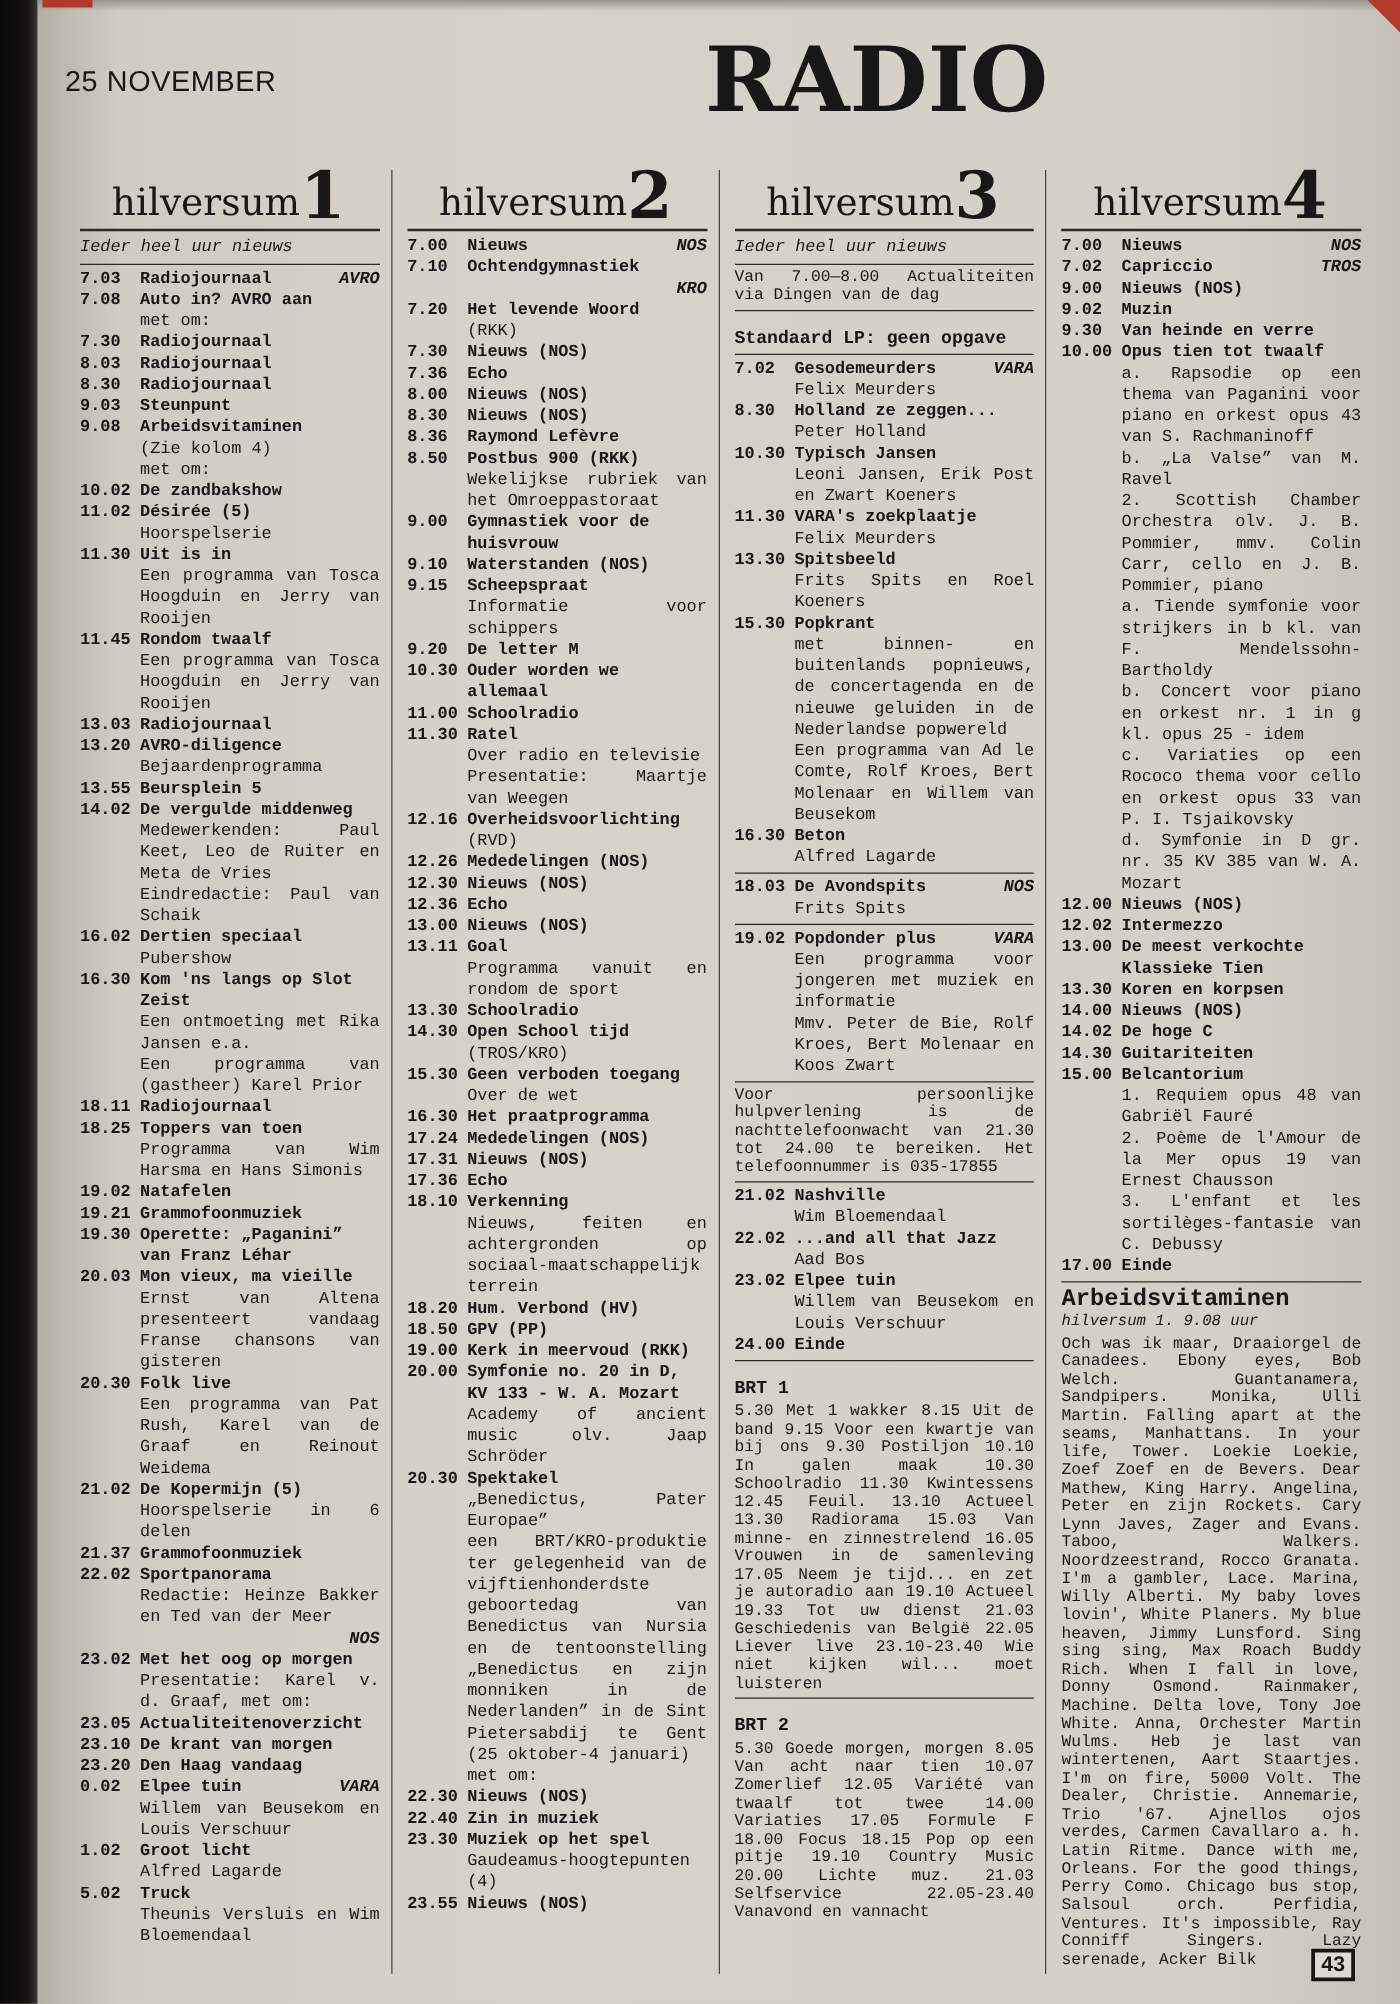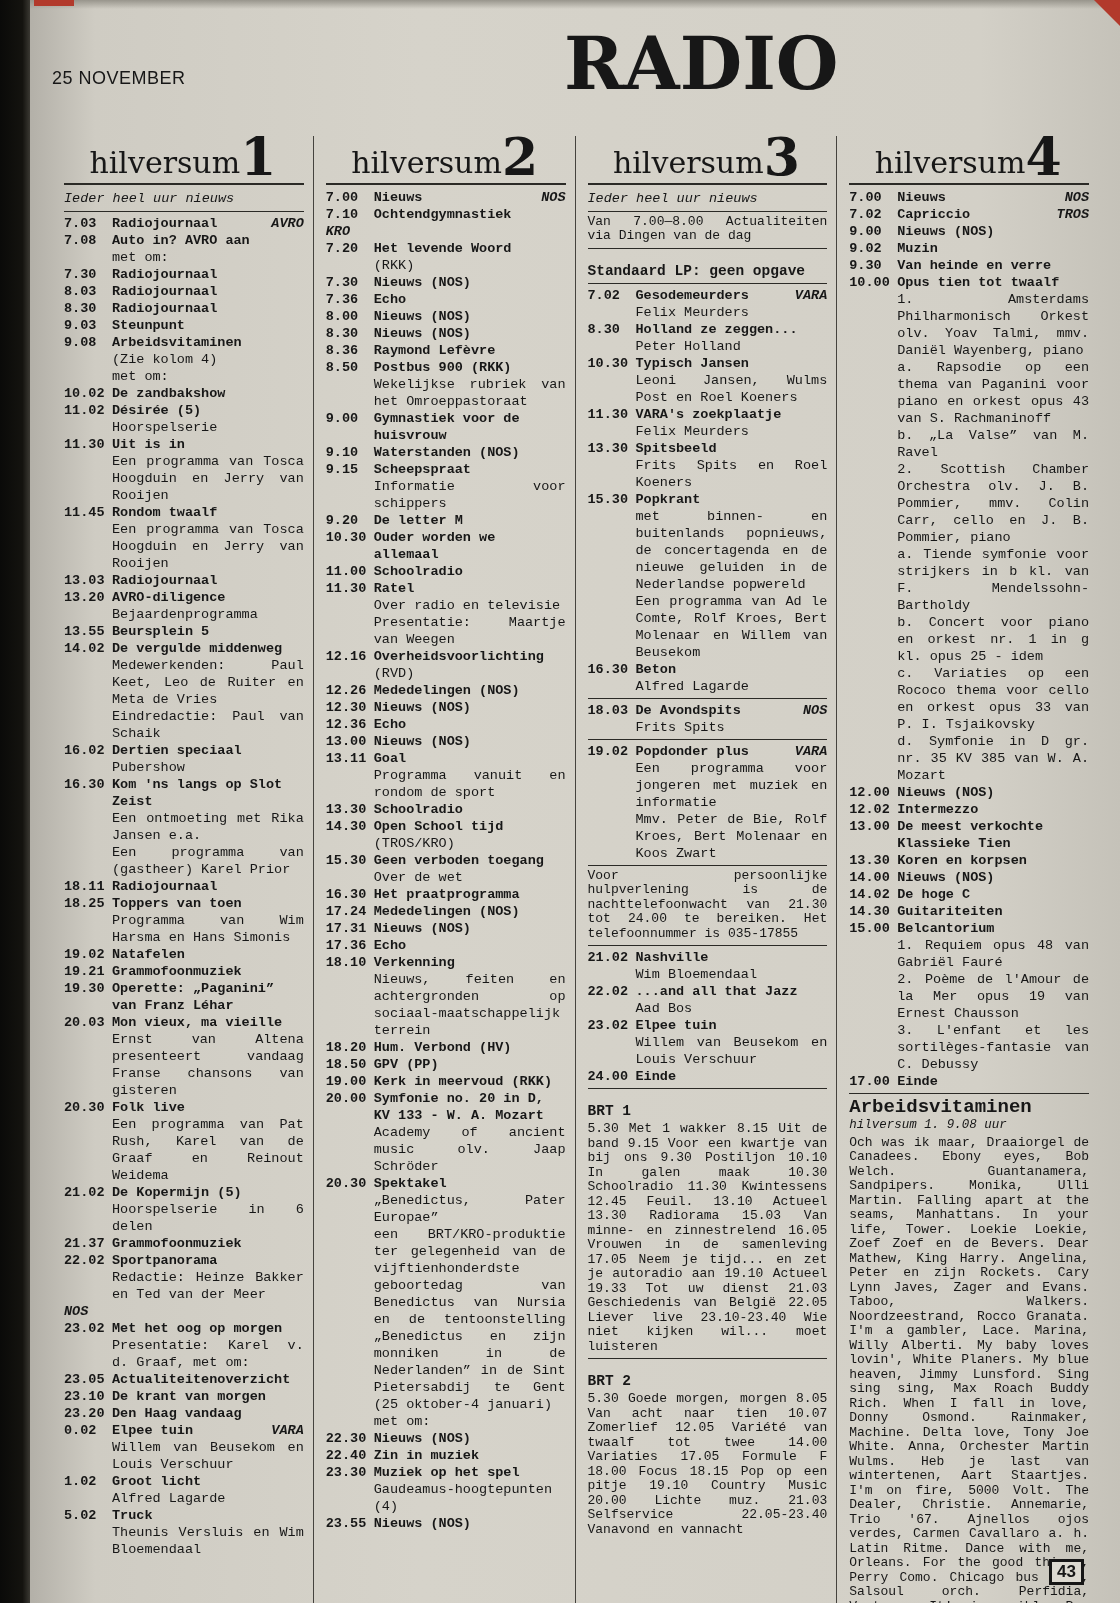--- a/index.html
+++ b/index.html
@@ -17,39 +17,39 @@
     background:linear-gradient(90deg,#0a0a09 0,#14130f 75%,#3a3832 100%); }
   .top-edge { position:absolute; top:0; left:30px; right:0; height:9px;
     background:linear-gradient(#98958c,rgba(0,0,0,0)); }
   .corner-tr { position:absolute; top:0; right:0; width:0; height:0;
     border-top:26px solid #b23a2c; border-left:26px solid transparent; }
   .corner-tl { position:absolute; top:0; left:34px; width:40px; height:6px; background:#b23a2c; }
 
   .page { position:relative; padding:26px 22px 20px 52px; }
 
   .masthead-row { position:relative; height:106px; }
-  .date { position:absolute; left:0; top:42px; font-size:18px; letter-spacing:.5px; }
+  .date { position:absolute; left:0; top:26px; font-size:23px; letter-spacing:.5px; }
   .radio { position:absolute; left:512px; top:0px; margin:0;
     font-family:"DejaVu Serif", serif; font-weight:bold; font-size:72px;
     line-height:1.05; letter-spacing:0; }
   .day { position:absolute; left:800px; top:28px;
     font-family:"DejaVu Serif", serif; font-size:45px; line-height:1; letter-spacing:1px; }
 
   .columns { display:flex; margin-top:4px; }
   .col { flex:1 1 0; min-width:0; padding:0 9px 0 12px; }
   .col + .col { border-left:1px solid #45433e; }
   .col-head { display:flex; justify-content:center; align-items:flex-end;
     padding:0 2px 5px 0; border-bottom:2px solid #2b2a26; }
   .station { font-family:"DejaVu Serif", serif; font-size:30px; line-height:1; }
   .num { font-family:"DejaVu Serif", serif; font-weight:bold; font-size:52px; line-height:.8; }
 
   .list { padding-top:4px; font-size:13.5px; line-height:17px;font-family:Liberation Mono, monospace; }
   .rule { border-top:1.5px solid #2b2a26; margin:3px 0; }
   .note { font-style:italic; padding:1px 0; }
-  .tagline { font-weight:bold; font-style:italic; }
+  .tagline { text-align:right; font-weight:bold; font-style:italic; }
   .row { display:flex; }
   .time { flex:0 0 45px; font-weight:bold; padding-right:3px; }
   .content { flex:1 1 auto; min-width:0; }
   .title { font-weight:bold; }
   .rtag { float:right; font-style:italic; margin-left:5px; font-weight:bold; }
   .detail { text-align:justify; }
   .shead { font-weight:bold; font-size:14.5px; margin:14px 0 1px; }
   .shead.lg { font-size:19px; margin:5px 0 1px; }
   .subnote { font-style:italic; font-size:12.5px; margin-bottom:2px; }
   .para { font-size:13px; line-height:14.5px; text-align:justify; margin:2px 0 4px; }
@@ -592,21 +592,21 @@
               <div class="time">8.30</div>
               <div class="content">
                 <div class="title">Holland ze zeggen...</div>
                 <div class="detail">Peter Holland</div>
               </div>
             </div>
             <div class="row">
               <div class="time">10.30</div>
               <div class="content">
                 <div class="title">Typisch Jansen</div>
-                <div class="detail">Leoni Jansen, Wulms Post en Roel Koeners</div>
+                <div class="detail">Leoni Jansen, Erik Post en Zwart Koeners</div>
               </div>
             </div>
             <div class="row">
               <div class="time">11.30</div>
               <div class="content">
                 <div class="title">VARA's zoekplaatje</div>
                 <div class="detail">Felix Meurders</div>
               </div>
             </div>
             <div class="row">
@@ -720,21 +720,20 @@
             <div class="row">
               <div class="time">9.30</div>
               <div class="content">
                 <div class="title">Van heinde en verre</div>
               </div>
             </div>
             <div class="row">
               <div class="time">10.00</div>
               <div class="content">
                 <div class="title">Opus tien tot twaalf</div>
-                <div class="detail">1. Amsterdams Philharmonisch Orkest olv. Yoav Talmi, mmv. Daniël Wayenberg, piano</div>
                 <div class="detail">a. Rapsodie op een thema van Paganini voor piano en orkest opus 43 van S. Rachmaninoff</div>
                 <div class="detail">b. „La Valse” van M. Ravel</div>
                 <div class="detail">2. Scottish Chamber Orchestra olv. J. B. Pommier, mmv. Colin Carr, cello en J. B. Pommier, piano</div>
                 <div class="detail">a. Tiende symfonie voor strijkers in b kl. van F. Mendelssohn-Bartholdy</div>
                 <div class="detail">b. Concert voor piano en orkest nr. 1 in g kl. opus 25 - idem</div>
                 <div class="detail">c. Variaties op een Rococo thema voor cello en orkest opus 33 van P. I. Tsjaikovsky</div>
                 <div class="detail">d. Symfonie in D gr. nr. 35 KV 385 van W. A. Mozart</div>
               </div>
             </div>
             <div class="row">

